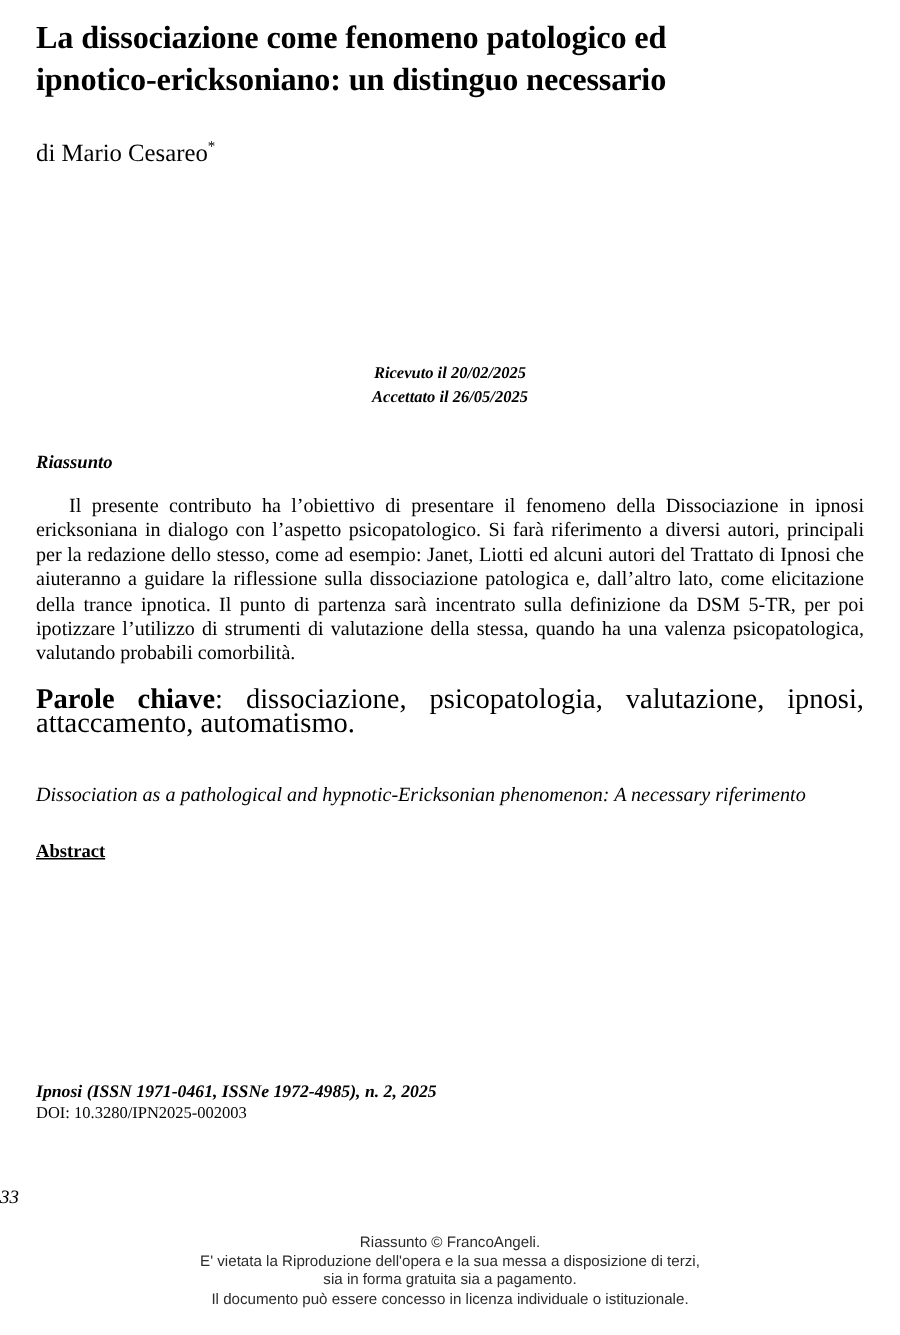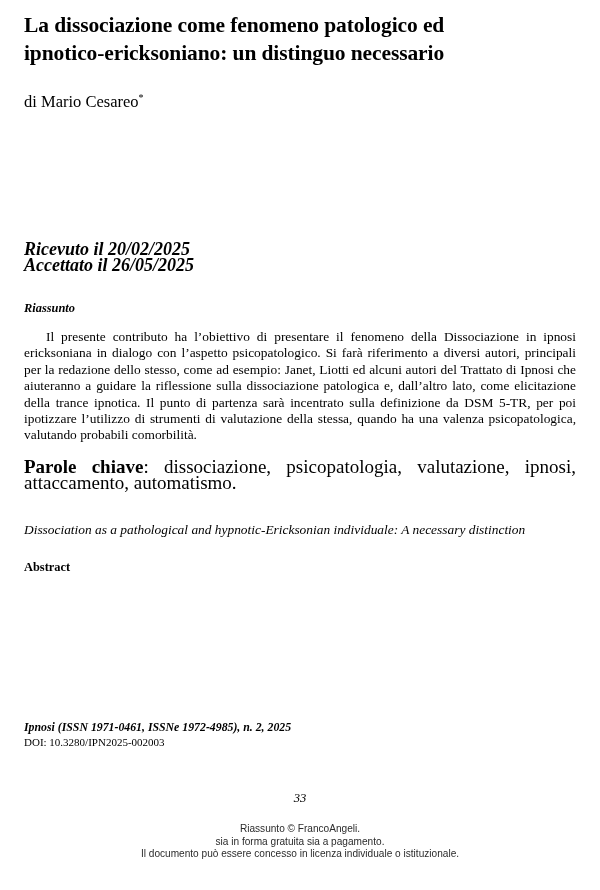--- a/index.html
+++ b/index.html
@@ -45,37 +45,37 @@
   .author .sup {
     font-size: 10px;
     vertical-align: super;
     line-height: 0;
   }
 
   
   .dates {
     margin: 0;
     padding-top: 129px;
-    text-align: left;
-    font-style: italic;
-    font-weight: bold;
-    font-size: 18px;
+    text-align: center;
+    font-style: italic;
+    font-weight: bold;
+    font-size: 11px;
     line-height: 15.5px;
   }
   .dates .dline { display: block; }
 
   
   .sec-head {
     font-size: 12.4px;
     font-weight: bold;
     line-height: 15px;
     margin: 0;
   }
   .riassunto-head { padding-top: 28px; font-style: italic; }
-  .abstract-head  { padding-top: 22px; }
+  .abstract-head  { padding-top: 22px; text-decoration: underline; }
 
   
   .body-par {
     font-size: 13.4px;
     line-height: 16.4px;
     text-align: justify;
     text-justify: inter-word;
     margin: 0;
     text-indent: 22px;
     hyphens: manual;
@@ -131,21 +131,20 @@
     font-size: 11px;
     line-height: 14.5px;
     margin: 0;
   }
 
   
   .page-number {
     position: absolute;
     left: 0; right: 0;
     top: 791px;
-    text-align: center;
     font-size: 12.6px;
     font-style: italic;
     line-height: 14px;
   }
 
   
   .copyright {
     position: absolute;
     left: 0; right: 0;
     top: 823px;
@@ -172,30 +171,31 @@
   <p class="dates">
     <span class="dline">Ricevuto il 20/02/2025</span>
     <span class="dline">Accettato il 26/05/2025</span>
   </p>
 
   <h2 class="sec-head riassunto-head">Riassunto</h2>
   <p class="body-par riassunto-par">Il presente contributo ha l’obiettivo di presentare il fenomeno della Dissociazione in ipnosi ericksoniana in dialogo con l’aspetto psicopatologico. Si farà riferimento a diversi autori, principali per la redazione dello stesso, come ad esempio: Janet, Liotti ed alcuni autori del Trattato di Ipnosi che aiuteranno a guidare la riflessione sulla dissociazione patologica e, dall’altro lato, come elicitazione della trance ipnotica. Il punto di partenza sarà incentrato sulla definizione da DSM 5-TR, per poi ipotizzare l’utilizzo di strumenti di valutazione della stessa, quando ha una valenza psicopatologica, valutando probabili comorbilità.</p>
 
   <p class="keywords"><b>Parole chiave</b><span>: </span><span>dissociazione, psicopatologia, valutazione, ipnosi, attaccamento, automatismo.</span></p>
 
-  <p class="en-title">Dissociation as a pathological and hypnotic-Ericksonian individuale: A necessary distinction</p>
+  <p class="en-title">Dissociation as a pathological and hypnotic-Ericksonian phenomenon: A necessary riferimento</p>
 
   <h2 class="sec-head abstract-head">Abstract</h2>
 
   <div class="footnote-block">
     <p class="journal-line">Ipnosi (ISSN 1971-0461, ISSNe 1972-4985), n. 2, 2025</p>
     <p class="doi-line">DOI: 10.3280/IPN2025-002003</p>
   </div>
 
   <div class="page-number">33</div>
 
   <div class="copyright">
     <span class="cline">Riassunto © FrancoAngeli.</span>
+    <span class="cline">E' vietata la Riproduzione dell'opera e la sua messa a disposizione di terzi,</span>
     <span class="cline">sia in forma gratuita sia a pagamento.</span>
     <span class="cline">Il documento può essere concesso in licenza individuale o istituzionale.</span>
   </div>
 
 </div>
 
 </body></html>

